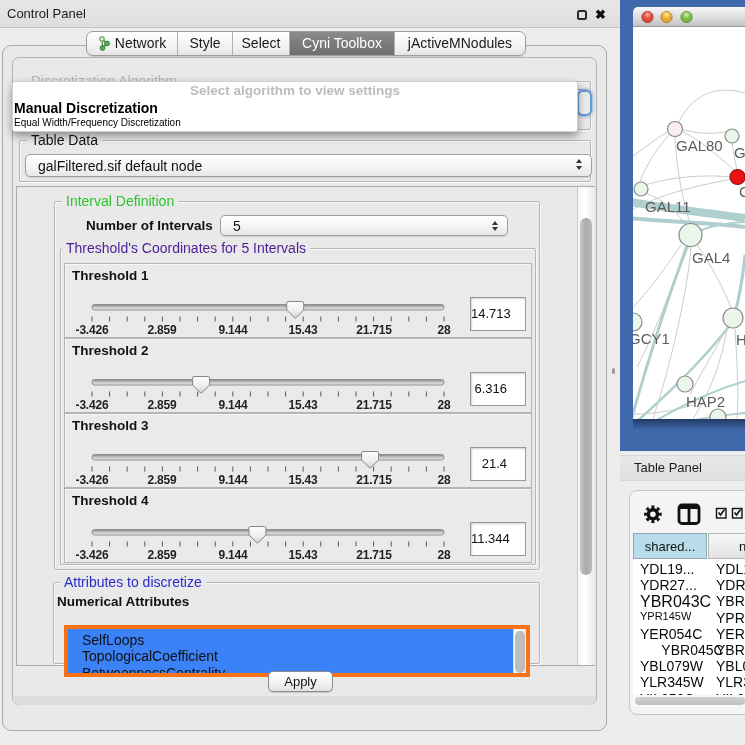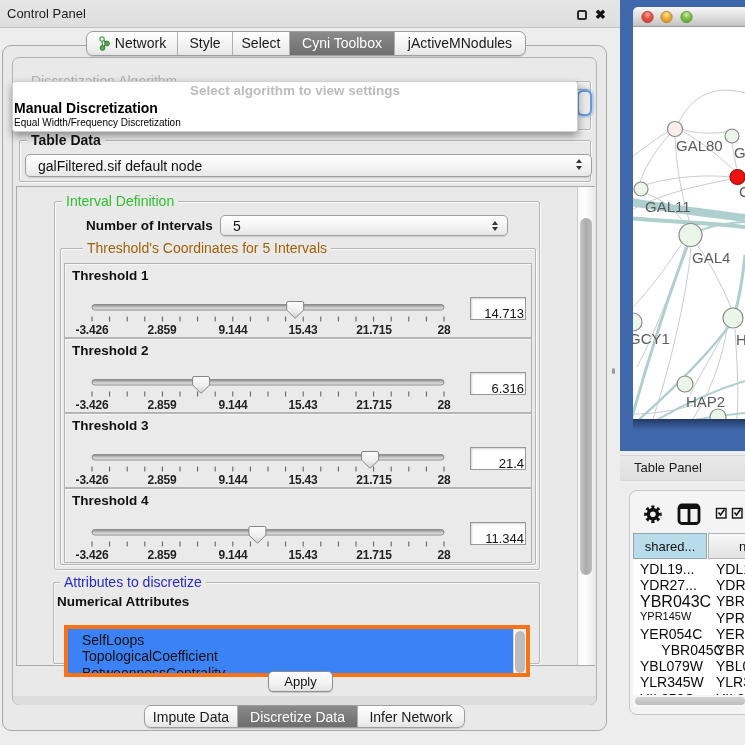--- a/index.html
+++ b/index.html
@@ -15,21 +15,21 @@
 .combo .txt{position:absolute;left:12px;top:0;bottom:0;display:flex;align-items:center;}
 .arr{position:absolute;right:8px;width:7px;}
 .arr .up{width:0;height:0;border-left:3.5px solid transparent;border-right:3.5px solid transparent;border-bottom:4.5px solid #333;margin-bottom:2.5px;}
 .arr .dn{width:0;height:0;border-left:3.5px solid transparent;border-right:3.5px solid transparent;border-top:4.5px solid #333;}
 .seg{display:flex;position:absolute;height:26px;border:1px solid #9e9e9e;border-radius:7px;background:linear-gradient(180deg,#ffffff,#f0f0f0 70%,#e4e4e4);overflow:hidden;box-shadow:0 1px 1px rgba(0,0,0,.15);}
 .seg>div{display:flex;align-items:center;justify-content:center;font-size:14px;color:#1a1a1a;border-left:1px solid #b0b0b0;white-space:nowrap;}
 .seg>div:first-child{border-left:none;}
 .seg>div.sel{background:linear-gradient(180deg,#8b8b8b,#787878 60%,#6f6f6f);color:#fff;}
 .tpanel{position:absolute;left:64px;width:468px;height:75px;background:#eaeaea;border:1px solid #b4b4b4;box-shadow:inset 1px 1px 0 rgba(255,255,255,.6);}
 .tlabel{position:absolute;left:7px;top:4px;font-size:13.5px;font-weight:bold;color:#111;}
-.vbox{position:absolute;left:405px;top:33px;width:56px;height:23px;background:#fff;border:1px solid #989898;box-shadow:inset 1px 1px 2px rgba(0,0,0,.18);font-size:13px;color:#111;text-align:right;line-height:32px;padding-right:1px;}
+.vbox{position:absolute;left:405px;top:33px;width:56px;height:34px;background:#fff;border:1px solid #989898;box-shadow:inset 1px 1px 2px rgba(0,0,0,.18);font-size:13px;color:#111;text-align:right;line-height:32px;padding-right:18px;}
 .ticklabels{position:absolute;left:17px;top:59px;width:420px;height:11px;}
 .ticklabels span{position:absolute;top:0;font-size:12px;font-weight:bold;color:#222;transform:translateX(-50%);letter-spacing:-0.2px;}
 </style></head><body>
 <div id="stage">
 
 <div class="abs" style="left:0;top:0;width:620px;height:28px;background:linear-gradient(180deg,#e6e6e6,#dedede);border-bottom:1px solid #c2c2c2;"></div>
 <div class="abs" style="left:7px;top:6px;font-size:13px;color:#1c1c1c;">Control Panel</div>
 <div class="abs" style="left:577px;top:10px;width:10px;height:10px;border:2px solid #2a2a2a;border-radius:2.5px;"></div>
 <div class="abs" style="left:595px;top:7px;font-size:13px;font-weight:bold;color:#111;">✖</div>
 
@@ -51,21 +51,21 @@
  <div style="width:131px;">jActiveMNodules</div>
 </div>
 
 <div class="abs etched" style="left:19px;top:81px;width:572px;height:49px;">
  <div class="gtitle" style="left:7px;color:#b3b3b3;">Discretization Algorithm</div>
 </div>
 <div class="abs" style="left:25px;top:89px;width:566px;height:26px;border:1px solid #a5a5a5;border-radius:5px;background:#fff;"></div>
 <div class="abs" style="left:577px;top:90px;width:15px;height:26px;border:2.5px solid #649ad6;border-radius:6px;background:#eaeaea;box-shadow:0 0 3px 1px rgba(100,150,215,.65);"></div>
 
 <div class="abs etched" style="left:19px;top:140px;width:572px;height:42px;">
- <div class="gtitle" style="left:7px;color:#141414;font-weight:bold;">Table Data</div>
+ <div class="gtitle" style="left:7px;color:#141414;">Table Data</div>
 </div>
 <div class="combo" style="left:25px;top:154px;width:567px;height:23px;">
  <div class="txt">galFiltered.sif default node</div>
  <div class="arr" style="top:4px;">
         <div class="up"></div>
         <div class="dn"></div>
       </div>
 </div>
 
 <div class="abs" style="left:16px;top:186px;width:579px;height:480px;background:#e9e9e9;border:1px solid #ababab;overflow:hidden;"></div>
@@ -77,21 +77,21 @@
 </div>
 <div class="abs" style="left:86px;top:218px;font-size:13.5px;font-weight:bold;color:#111;">Number of Intervals</div>
 <div class="combo" style="left:220px;top:215px;width:288px;height:21px;">
  <div class="txt">5</div>
  <div class="arr" style="top:4.5px;">
         <div class="up"></div>
         <div class="dn"></div>
       </div>
 </div>
 <div class="abs etched" style="left:60px;top:248px;width:476px;height:317px;">
- <div class="gtitle" style="left:22px;color:#a16207;background:#e9e9e9;">Threshold's Coordinates for 5 Intervals</div>
+ <div class="gtitle" style="left:1px;color:#4c1d95;background:#e9e9e9;">Threshold's Coordinates for 5 Intervals</div>
 </div>
 <div class="tpanel" style="top:263px;">
       <div class="tlabel">Threshold 1</div>
       <svg class="abs" style="left:17px;top:33px;" width="420" height="30" viewBox="0 0 420 30">
         <defs>
           <linearGradient id="tg14713" x1="0" y1="0" x2="0" y2="1">
             <stop offset="0" stop-color="#fdfdfd"></stop>
             <stop offset="0.6" stop-color="#ededed"></stop>
             <stop offset="1" stop-color="#cfcfcf"></stop>
           </linearGradient>
@@ -277,25 +277,20 @@
 </div>
 <div class="abs" style="left:57px;top:594px;font-size:13.5px;font-weight:bold;color:#111;">Numerical Attributes</div>
 <div class="abs" style="left:64px;top:625px;width:466px;height:52px;background:#3b82f6;border:4px solid #f97316;overflow:hidden;">
  <div style="position:absolute;left:14px;top:3px;font-size:14px;color:#111;line-height:16.3px;">SelfLoops<br>TopologicalCoefficient<br>BetweennessCentrality</div>
  <div style="position:absolute;right:0;top:0;width:13px;height:100%;background:linear-gradient(90deg,#fdfdfd,#eee);border-left:1px solid #d8d8d8;"></div>
  <div style="position:absolute;right:1.5px;top:2px;width:10px;height:42px;background:#bdbdbd;border-radius:5px;"></div>
 </div>
 
 <div class="abs" style="left:13px;top:696px;width:583px;height:9px;background:#dddddd;border-radius:0 0 7px 7px;"></div>
 <div class="abs" style="left:268px;top:671px;width:65px;height:21px;border:1px solid #8d8d8d;border-radius:5px;background:linear-gradient(180deg,#ffffff,#f2f2f2 60%,#e2e2e2);font-size:13px;color:#111;text-align:center;line-height:19px;box-shadow:0 1px 1px rgba(0,0,0,.15);">Apply</div>
-<div class="seg" style="left:144px;top:705px;height:23px;">
- <div style="width:92px;">Impute Data</div>
- <div class="sel" style="width:120px;">Discretize Data</div>
- <div style="width:107px;">Infer Network</div>
-</div>
 
 <div class="abs" style="left:12px;top:81px;width:566px;height:51px;background:#fff;border:1px solid #d0d0d0;border-radius:3px;box-shadow:0 4px 9px rgba(0,0,0,.4);"></div>
 <div class="abs" style="left:14px;top:100px;font-size:14px;font-weight:bold;color:#000;">Manual Discretization</div>
 <div class="abs" style="left:12px;top:83px;width:566px;height:17px;text-align:center;font-size:13.5px;font-weight:bold;color:#bcbcbc;">Select algorithm to view settings</div>
 <div class="abs" style="left:14px;top:116.5px;font-size:10px;color:#000;">Equal Width/Frequency Discretization</div>
 <div class="abs" style="left:612px;top:368px;width:3px;height:6px;background:#9a9a9a;border-radius:1.5px;"></div>
 
 <div class="abs" style="left:620px;top:0;width:125px;height:451px;background:#3f68aa;"></div>
 <div class="abs" style="left:633px;top:7px;width:112px;height:20px;background:linear-gradient(180deg,#f7f7f7,#dcdcdc 55%,#c3c3c3);border-radius:5px 0 0 0;border-bottom:1px solid #9a9a9a;"></div>
 <svg class="abs" style="left:633px;top:7px;" width="112" height="20" viewBox="0 0 112 20">

